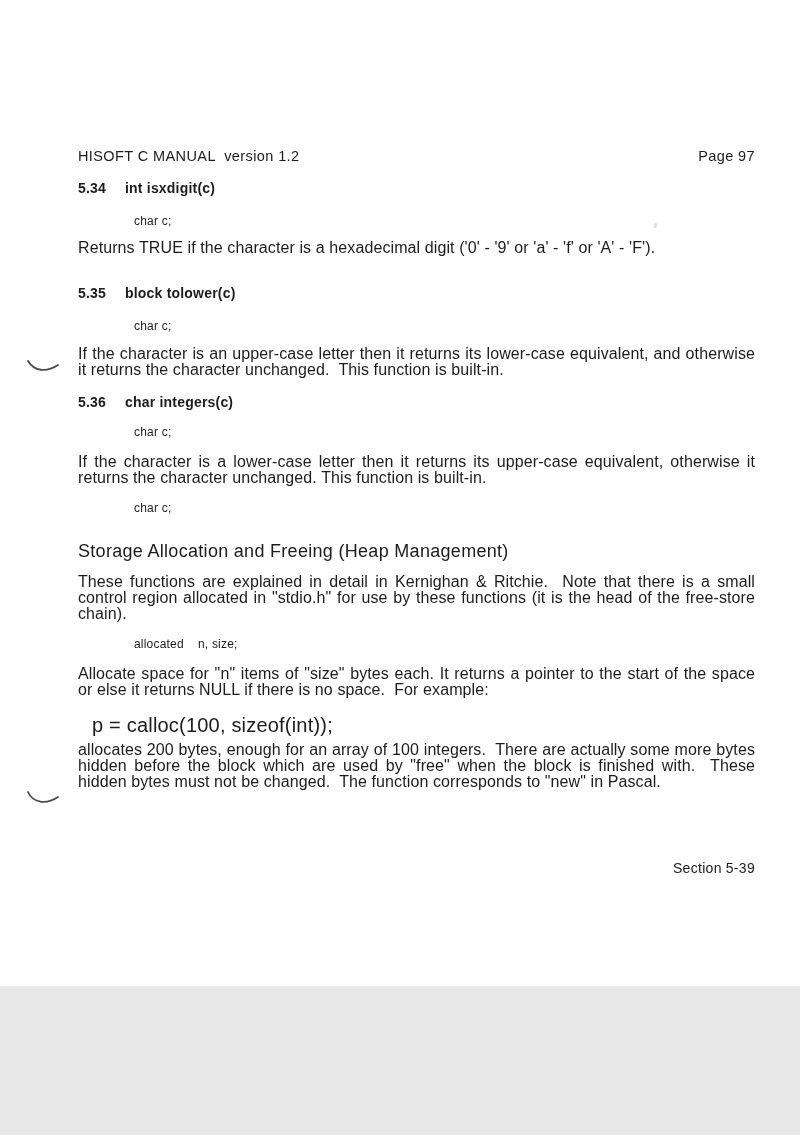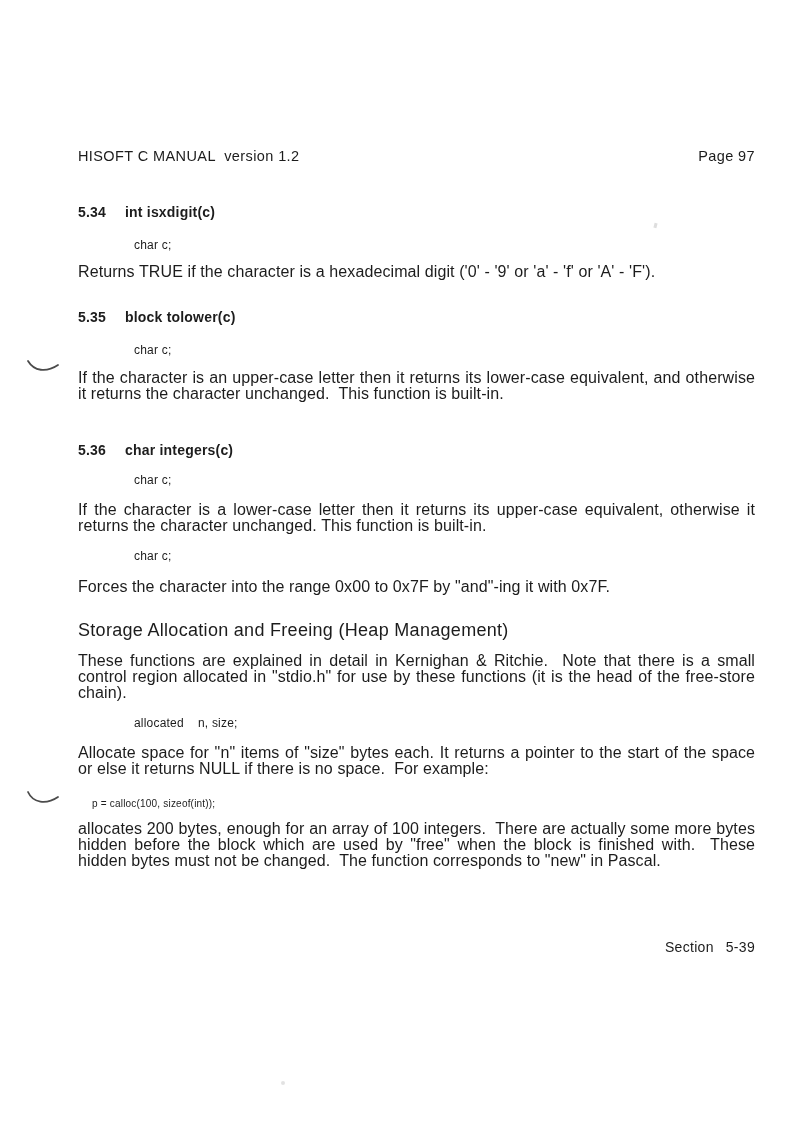--- a/index.html
+++ b/index.html
@@ -3,21 +3,21 @@
 <meta charset="utf-8">
 <style>
   html, body {
     margin: 0;
     padding: 0;
     background: #e8e8e8;
   }
   .page {
     position: relative;
     width: 800px;
-    height: 1135px;
+    height: 986px;
     background: #ffffff;
     overflow: hidden;
     font-family: "Liberation Sans", sans-serif;
     color: #1c1c1c;
   }
   .content {
     position: absolute;
     top: 148px;
     left: 78px;
     width: 677px;
@@ -48,43 +48,43 @@
     letter-spacing: 0.2px;
   }
   .body-para {
     font-size: 16px;
     line-height: 16px;
     text-align: justify;
     white-space: pre-wrap;
     letter-spacing: 0.1px;
   }
   .code-line {
-    font-size: 10px;
+    font-size: 20px;
     line-height: 16px;
     padding-left: 14px;
     white-space: pre;
     letter-spacing: 0.2px;
   }
   .underlined-heading {
     font-size: 18px;
     line-height: 16px;
     letter-spacing: 0.3px;
     text-underline-offset: 3px;
   }
   .footer-row {
     text-align: right;
     font-size: 14px;
     line-height: 16px;
     letter-spacing: 0.3px;
   }
   .footer-row .footer-label {
-    margin-right: 12px;
+    margin-right: 4px;
   }
   
-  .mt-28 { margin-top: 40px; }
+  .mt-28 { margin-top: 16px; }
   .mt-29 { margin-top: 29px; }
   .mt-27 { margin-top: 27px; }
   .mt-17 { margin-top: 17px; }
   .mt-14 { margin-top: 14px; }
   .mt-15 { margin-top: 15px; }
   .mt-12 { margin-top: 12px; }
   .mt-11 { margin-top: 11px; }
   .mt-19 { margin-top: 19px; }
   .mt-9  { margin-top: 9px; }
   .mt-70 { margin-top: 70px; }
@@ -158,21 +158,20 @@
     <div class="decl mt-17">char c;</div>
     <div class="body-para mt-12">If the character is an upper-case letter then it returns its lower-case equivalent, and otherwise it returns the character unchanged.  This function is built-in.</div>
 
     <div class="sec-heading mt-28">
       <span class="sec-num">5.36</span><span>char integers(c)</span>
     </div>
     <div class="decl mt-14">char c;</div>
     <div class="body-para mt-14">If the character is a lower-case letter then it returns its upper-case equivalent, otherwise it returns the character unchanged. This function is built-in.</div>
 
     <div class="decl mt-14">char c;</div>
-    <div class="body-para mt-15">Forces the character into the range 0x00 to 0x7F by "and"-ing it with 0x7F.</div>
 
     <div class="underlined-heading mt-27">Storage Allocation and Freeing (Heap Management)</div>
     <div class="body-para mt-15">These functions are explained in detail in Kernighan &amp; Ritchie.  Note that there is a small control region allocated in "stdio.h" for use by these functions (it is the head of the free-store chain).</div>
 
     <div class="decl mt-14">allocated    n, size;</div>
     <div class="body-para mt-14">Allocate space for "n" items of "size" bytes each. It returns a pointer to the start of the space or else it returns NULL if there is no space.  For example:</div>
     <div class="code-line mt-19">p = calloc(100, sizeof(int));</div>
     <div class="body-para mt-9">allocates 200 bytes, enough for an array of 100 integers.  There are actually some more bytes hidden before the block which are used by "free" when the block is finished with.  These hidden bytes must not be changed.  The function corresponds to "new" in Pascal.</div>
 
     <div class="footer-row mt-70">

